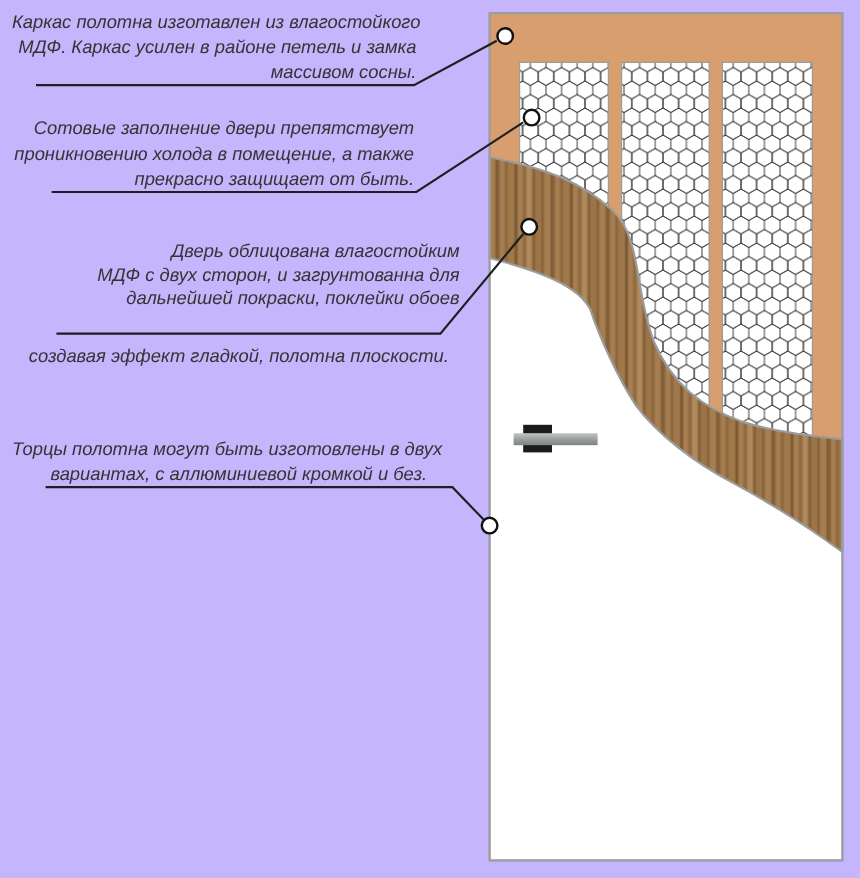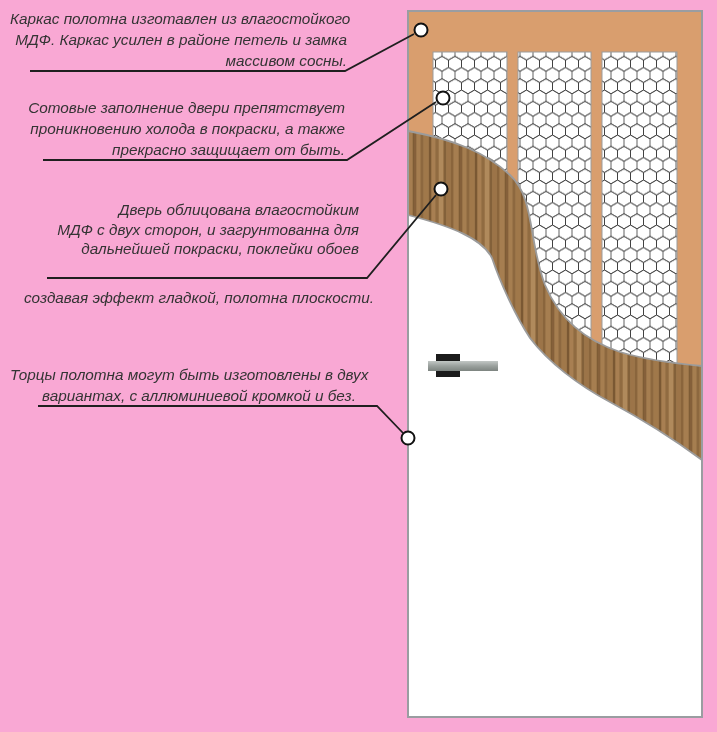--- a/index.html
+++ b/index.html
@@ -1,37 +1,37 @@
 <!DOCTYPE html>
 <html><head>
 <meta charset="utf-8">
 <style>
   html, body { margin: 0; padding: 0; background: #ffffff; }
   .stage {
     position: relative;
     width: 717px;
     height: 732px;
-    background: #f9a8d4;
+    background: #c4b5fd;
     overflow: hidden;
     font-family: "Liberation Sans", sans-serif;
     text-decoration: underline;
   }
   .annotation {
     position: absolute;
     color: #343434;
     font-style: italic;
     font-size: 15.3px;
     text-align: right;
   }
   .annotation .line {
     white-space: nowrap;
   }
   .ann-1 { left: 10px; top: 8px;   width: 337px; line-height: 21px; }
   .ann-2 { left: 8px; top: 97px;  width: 337px; line-height: 21px; }
-  .ann-3 { left: 2px; top: 200px; width: 357px; line-height: 19.5px; }
+  .ann-3 { left: 26px; top: 200px; width: 357px; line-height: 19.5px; }
   .ann-4 { left: 10px; top: 288px; width: 364px; line-height: 20.5px; }
   .ann-5 { left: 10px; top: 365px; width: 346px; line-height: 20.5px; }
   svg.overlay {
     position: absolute;
     left: 0; top: 0;
     width: 717px; height: 732px;
     display: block;
   }
 </style>
 </head>
@@ -40,21 +40,21 @@
 <div class="stage">
 
   <div class="annotation ann-1">
     <div class="line">Каркас полотна изготавлен из влагостойкого</div>
     <div class="line">МДФ. Каркас усилен в районе петель и замка</div>
     <div class="line">массивом сосны.</div>
   </div>
 
   <div class="annotation ann-2">
     <div class="line">Сотовые заполнение двери препятствует</div>
-    <div class="line">проникновению холода в покраски, а также</div>
+    <div class="line">проникновению холода в помещение, а также</div>
     <div class="line">прекрасно защищает от быть.</div>
   </div>
 
   <div class="annotation ann-3">
     <div class="line">Дверь облицована влагостойким</div>
     <div class="line">МДФ с двух сторон, и загрунтованна для</div>
     <div class="line">дальнейшей покраски, поклейки обоев</div>
   </div>
 
   <div class="annotation ann-4">

